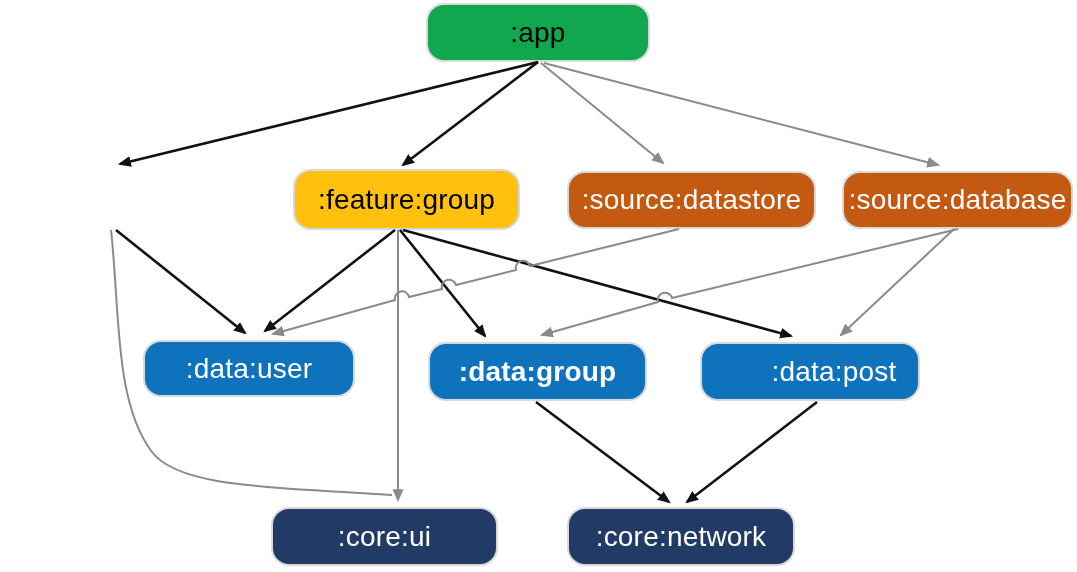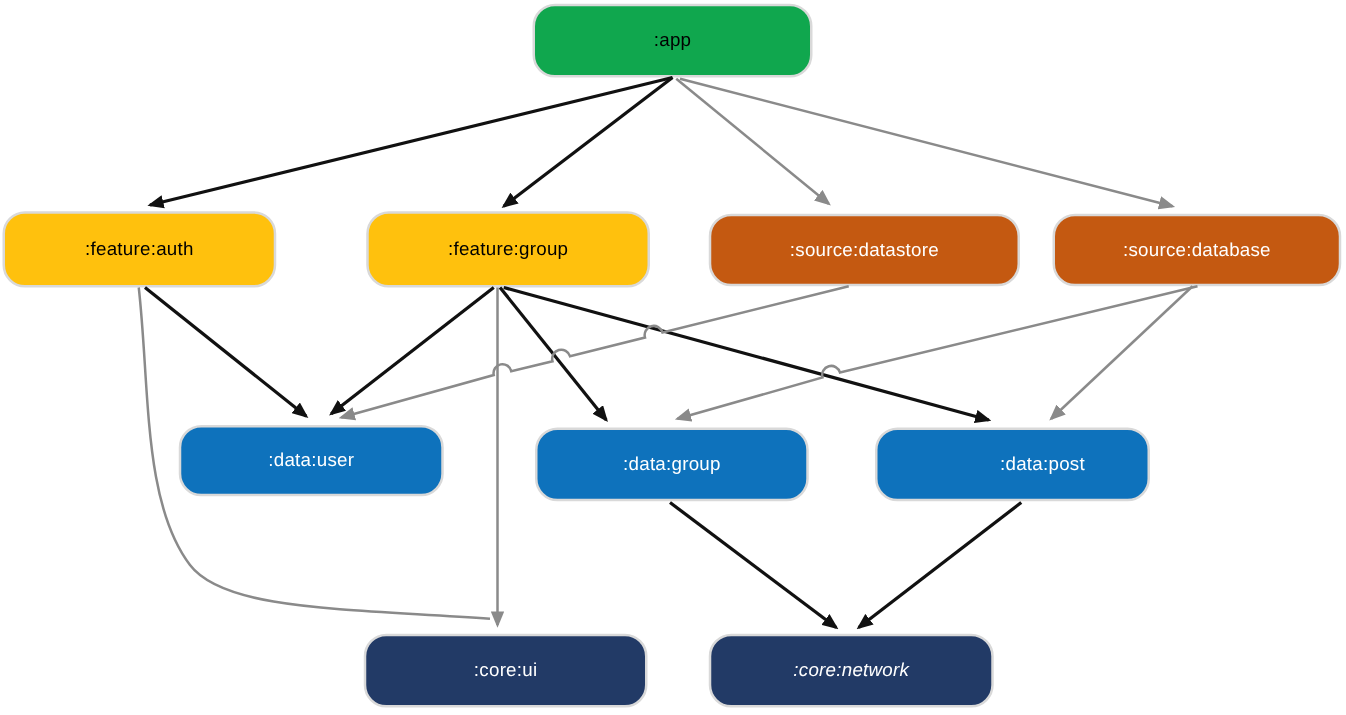--- a/index.html
+++ b/index.html
@@ -9,63 +9,60 @@
     background:#ffffff;
     overflow:hidden;
     font-family:"Liberation Sans", sans-serif;
   }
   .node{
     position:absolute;
     display:flex;align-items:center;justify-content:center;
     border-radius:18px;
     border:2px solid #D9D9D9;
     box-sizing:border-box;
-    font-size:15px;
+    font-size:28px;
     letter-spacing:0.2px;
     white-space:nowrap;
     z-index:1;
   }
   #edges{
     position:absolute;left:0;top:0;
     z-index:2;
     pointer-events:none;
   }
 </style>
 </head>
 <body>
 
 <div id="canvas">
     <div class="node" style="left: 426px; top: 3px; width: 224px; height: 59px; background: rgb(16, 167, 78); color: rgb(0, 0, 0);">
       <span>:app</span>
     </div>
-    <div class="node" style="left: 2px; top: 169px; width: 219px; height: 61px; background: rgb(255, 193, 13); color: rgb(0, 0, 0);">
-      <span>:feature:auth</span>
-    </div>
     <div class="node" style="left: 278px; top: 169px; width: 227px; height: 61px; background: rgb(255, 193, 13); color: rgb(0, 0, 0); margin-left: 15px;">
       <span>:feature:group</span>
     </div>
     <div class="node" style="left: 567px; top: 171px; width: 249px; height: 58px; background: rgb(196, 89, 17); color: rgb(255, 255, 255);">
       <span>:source:datastore</span>
     </div>
     <div class="node" style="left: 143px; top: 340px; width: 212px; height: 57px; background: rgb(14, 114, 188); color: rgb(255, 255, 255);">
       <span>:data:user</span>
     </div>
     <div class="node" style="left: 842px; top: 171px; width: 231px; height: 58px; background: rgb(196, 89, 17); color: rgb(255, 255, 255);">
       <span>:source:database</span>
     </div>
-    <div class="node" style="left: 428px; top: 342px; width: 219px; height: 59px; background: rgb(14, 114, 188); color: rgb(255, 255, 255);">
+    <div class="node" style="left: 428px; top: 342px; width: 219px; height: 59px; background: rgb(14, 114, 188); color: rgb(255, 255, 255); font-weight: bold;">
       <span>:data:group</span>
     </div>
     <div class="node" style="left: 700px; top: 342px; width: 220px; height: 59px; background: rgb(14, 114, 188); color: rgb(255, 255, 255); padding-left: 48px;">
       <span>:data:post</span>
     </div>
-    <div class="node" style="left: 291px; top: 507px; width: 227px; height: 59px; background: rgb(34, 58, 102); color: rgb(255, 255, 255);">
+    <div class="node" style="left: 271px; top: 507px; width: 227px; height: 59px; background: rgb(34, 58, 102); color: rgb(255, 255, 255);">
       <span>:core:ui</span>
     </div>
-    <div class="node" style="left: 567px; top: 507px; width: 228px; height: 59px; background: rgb(34, 58, 102); color: rgb(255, 255, 255); font-style: italic;">
+    <div class="node" style="left: 567px; top: 507px; width: 228px; height: 59px; background: rgb(34, 58, 102); color: rgb(255, 255, 255);">
       <span>:core:network</span>
     </div>
     <svg id="edges" width="1077" height="572">
       <defs>
         <marker id="arrow-black" viewBox="0 0 12 10" refX="10" refY="5" markerWidth="13" markerHeight="11" markerUnits="userSpaceOnUse" orient="auto">
           <path d="M0 0 L12 5 L0 10 Z" fill="#111111"></path>
         </marker>
         <marker id="arrow-gray" viewBox="0 0 12 10" refX="10" refY="5" markerWidth="13" markerHeight="11" markerUnits="userSpaceOnUse" orient="auto">
           <path d="M0 0 L12 5 L0 10 Z" fill="#8A8A8A"></path>
         </marker>

